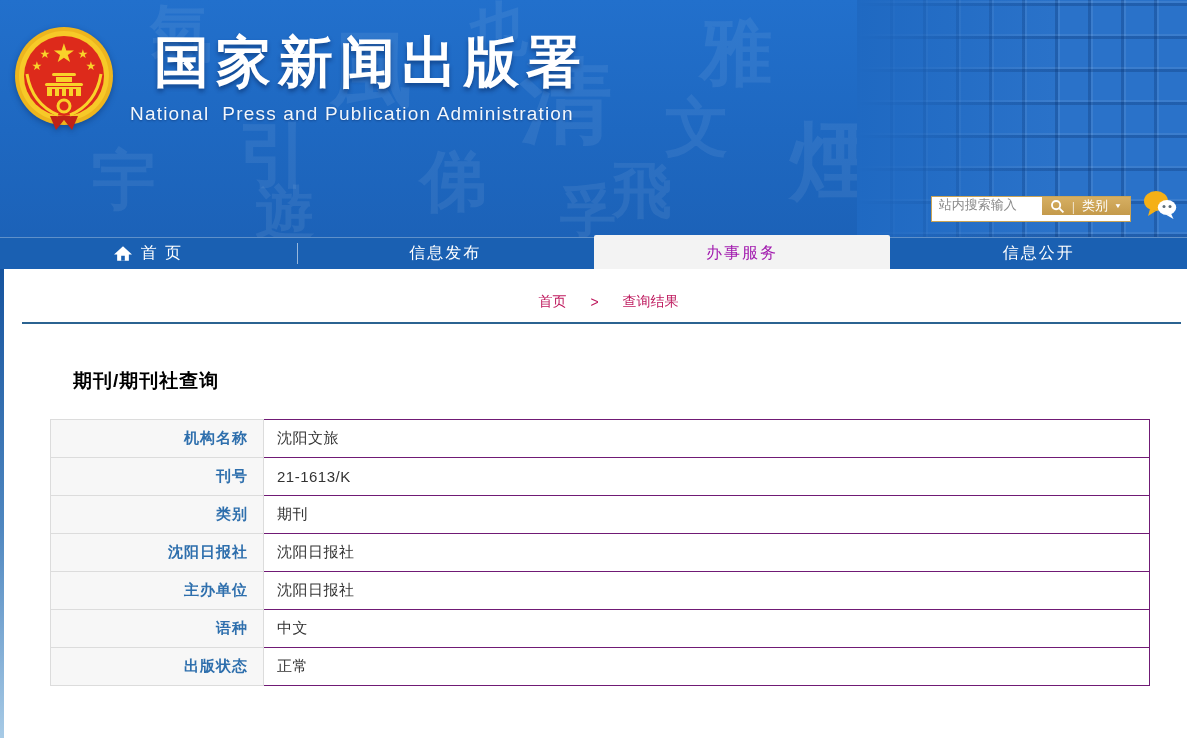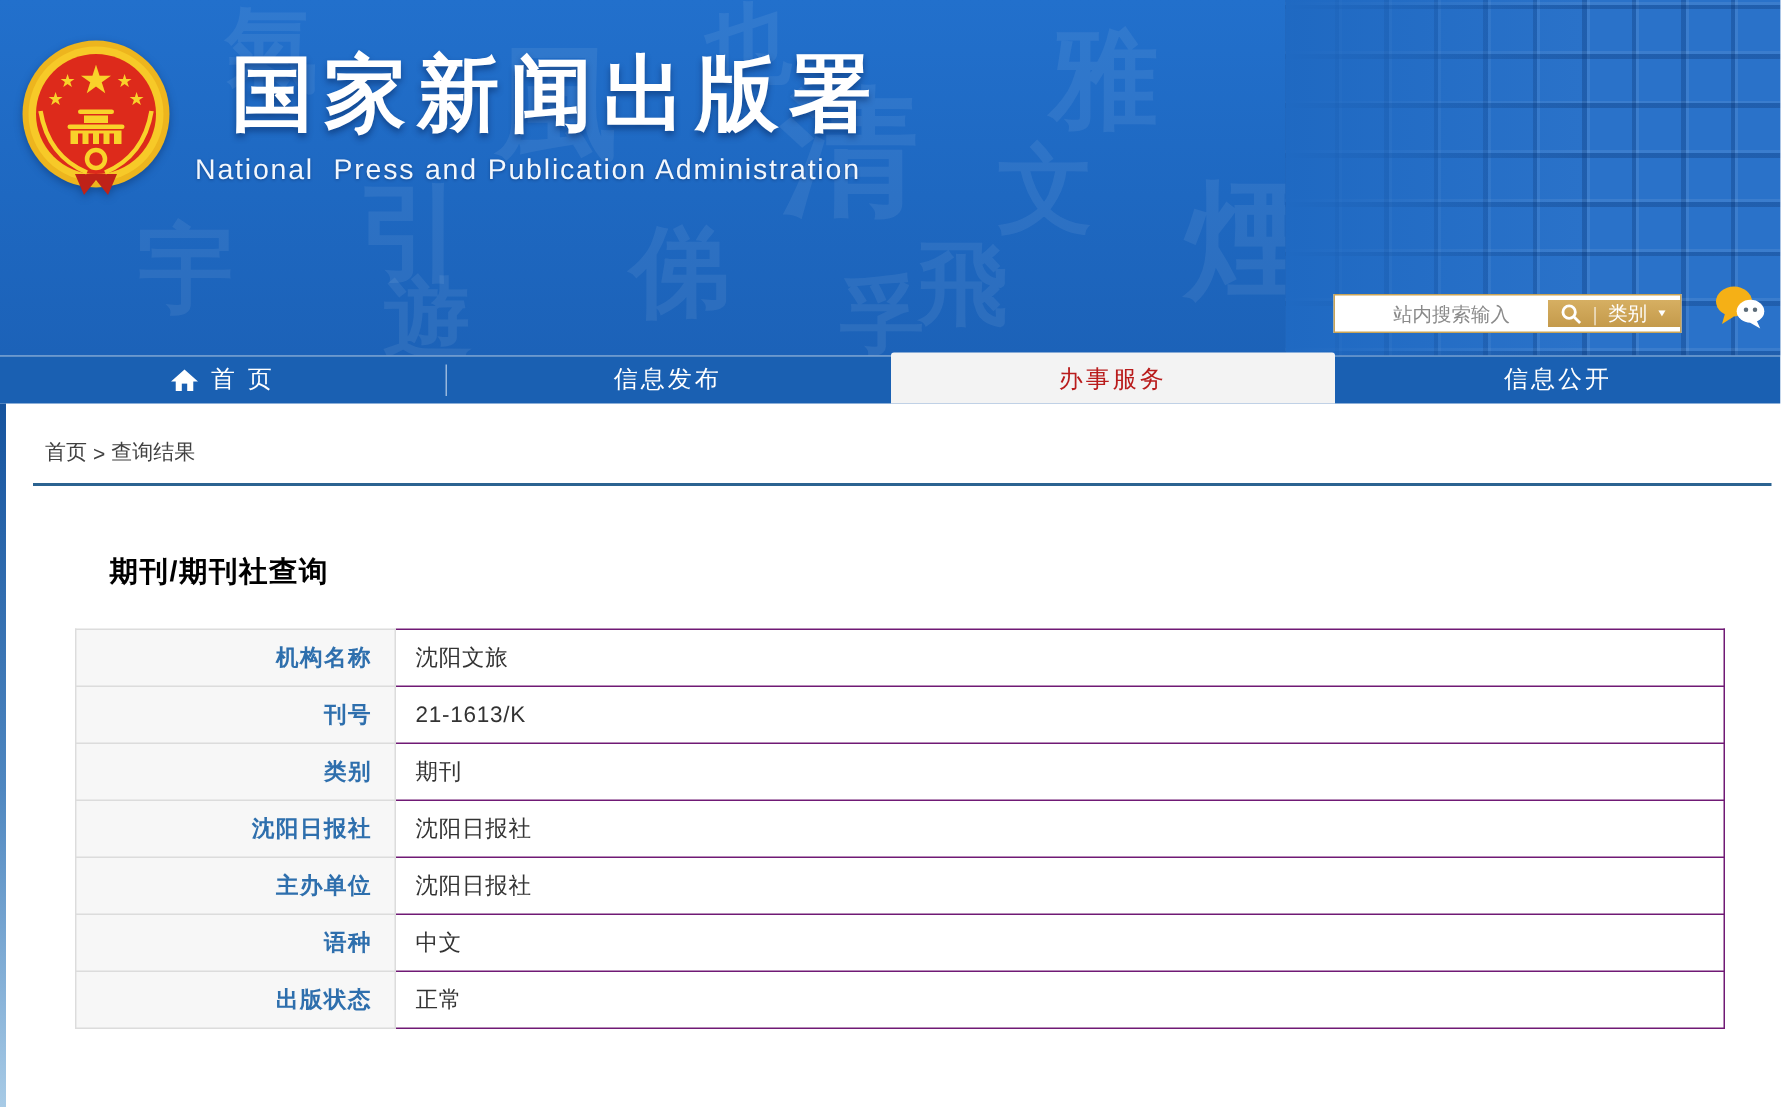--- a/index.html
+++ b/index.html
@@ -35,22 +35,22 @@
     line-height:1.1;text-shadow:0 3px 4px rgba(0,25,70,0.45);
     font-family:"DejaVu Sans","Liberation Sans",sans-serif;
     margin-left:24px;
   }
   .site-subtitle{
     color:#f2f7fd;font-size:19px;letter-spacing:1.2px;margin-top:10px;
     white-space:pre;text-shadow:0 1px 2px rgba(0,25,70,0.4);
   }
   
   .search-box{
-    position:absolute;top:196px;right:66px;z-index:3;height:24px;
-    display:flex;align-items:center;border:1px solid #c9a456;background:#fff;padding-left:32px;
+    position:absolute;top:196px;right:56px;z-index:3;height:24px;
+    display:flex;align-items:flex-start;border:1px solid #c9a456;background:#fff;
   }
   .search-input{
     width:96px;border:none;outline:none;font-size:13px;padding:0 7px;
     color:#333;font-family:"Liberation Sans","DejaVu Sans",sans-serif;
   }
   .search-input::placeholder{color:#8a8a8a;}
   .search-gold{
     display:flex;align-items:center;gap:6px;padding:0 8px;
     background:linear-gradient(180deg,#d6af62 0%,#c49a4b 100%);color:#fff;cursor:pointer;
   }
@@ -66,30 +66,30 @@
   }
   .nav-item{
     flex:1;display:flex;align-items:center;justify-content:center;gap:9px;
     color:#fff;font-size:16px;cursor:pointer;position:relative;letter-spacing:2px;
   }
   .nav-item.with-sep::before{
     content:"";position:absolute;left:0;top:5px;bottom:5px;width:1px;
     background:rgba(255,255,255,0.55);
   }
   .nav-item.active{
-    background:#f3f3f3;color:#b91c1c;margin-top:-3px;padding-top:3px;
+    background:#f3f3f3;color:#a21caf;margin-top:-3px;padding-top:3px;
     border-radius:2px 2px 0 0;
   }
   
   .content{position:relative;width:1187px;height:470px;background:#fff;}
   .left-stripe{
     position:absolute;left:0;top:0;bottom:0;width:4px;
     background:linear-gradient(180deg,#15539e 0%,#4f87c0 55%,#a8cbe6 100%);
   }
-  .breadcrumb{padding:24px 0 0 30px;font-size:14px;color:#404040;display:flex;gap:4px;align-items:center;}
+  .breadcrumb{padding:24px 0 0 30px;font-size:14px;color:#be185d;display:flex;gap:24px;align-items:center;justify-content:center;}
   .breadcrumb .crumb-home{cursor:pointer;}
   .breadcrumb-line{margin:11px 6px 0 22px;border-bottom:2px solid #2b6391;}
   .page-title{margin:44px 0 0 73px;font-size:19px;font-weight:bold;color:#000000;letter-spacing:1px;}
   .result-table{
     margin:25px 0 0 50px;width:1100px;border-collapse:collapse;font-size:15px;border-radius:17px;
   }
   .result-table th{
     width:187px;background:#f7f7f7;color:#2e6fad;font-weight:bold;
     text-align:right;padding:9px 15px 9px 10px;border:1px solid #dcdcdc;
     letter-spacing:1px;

